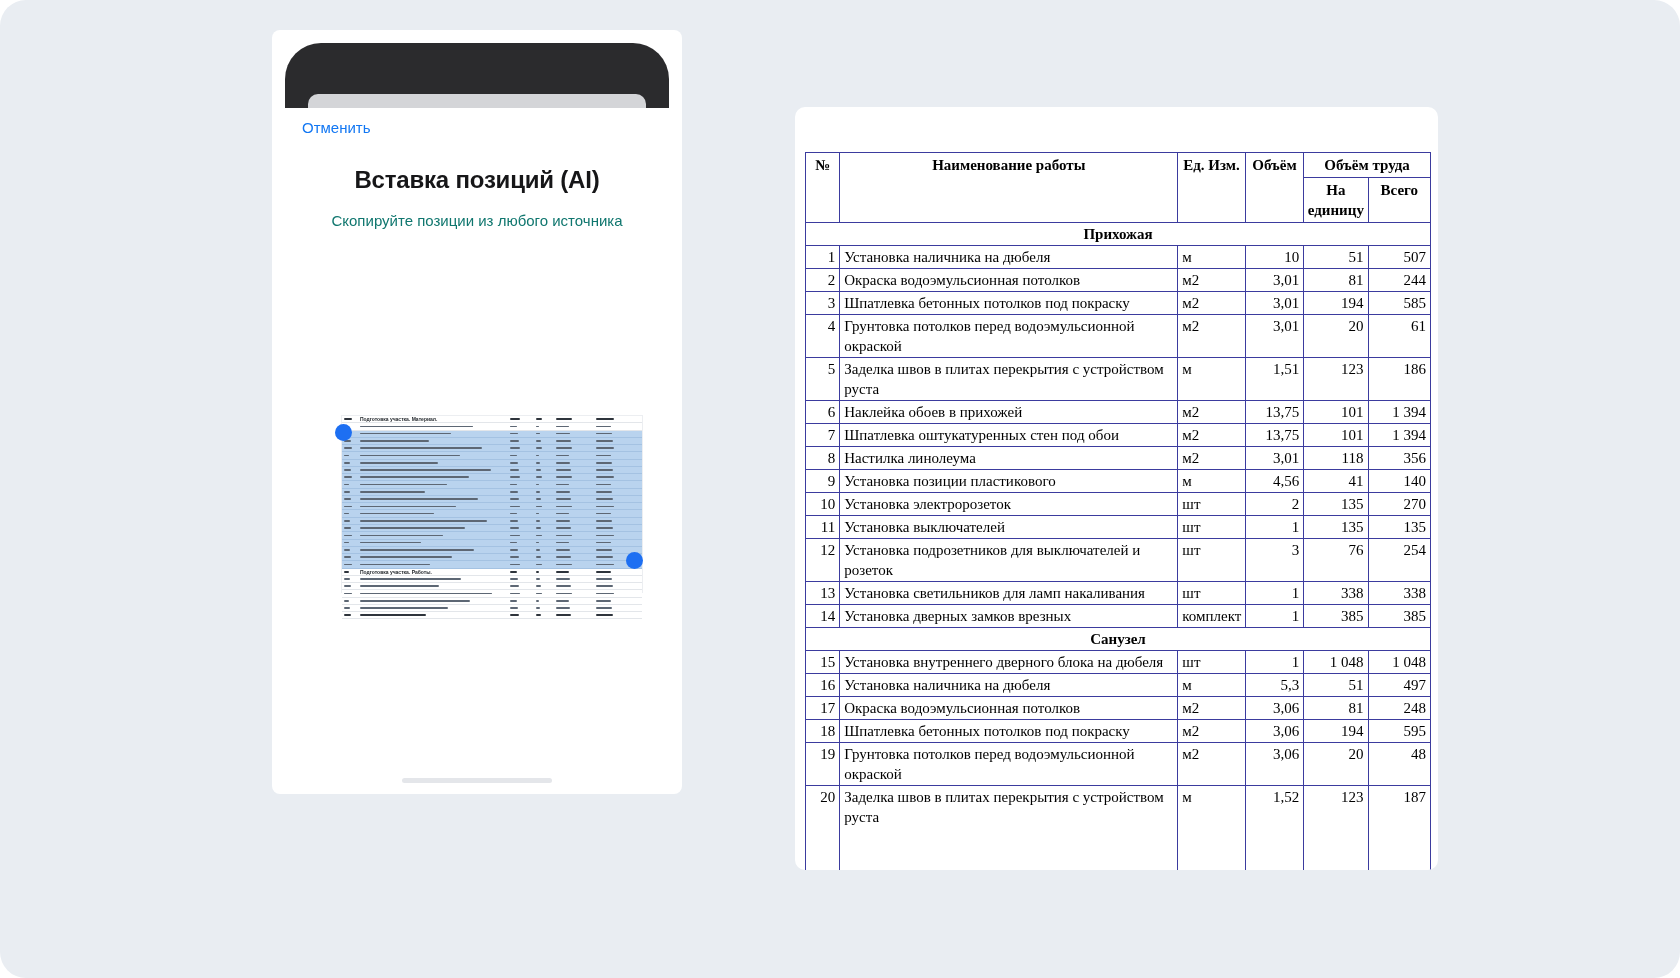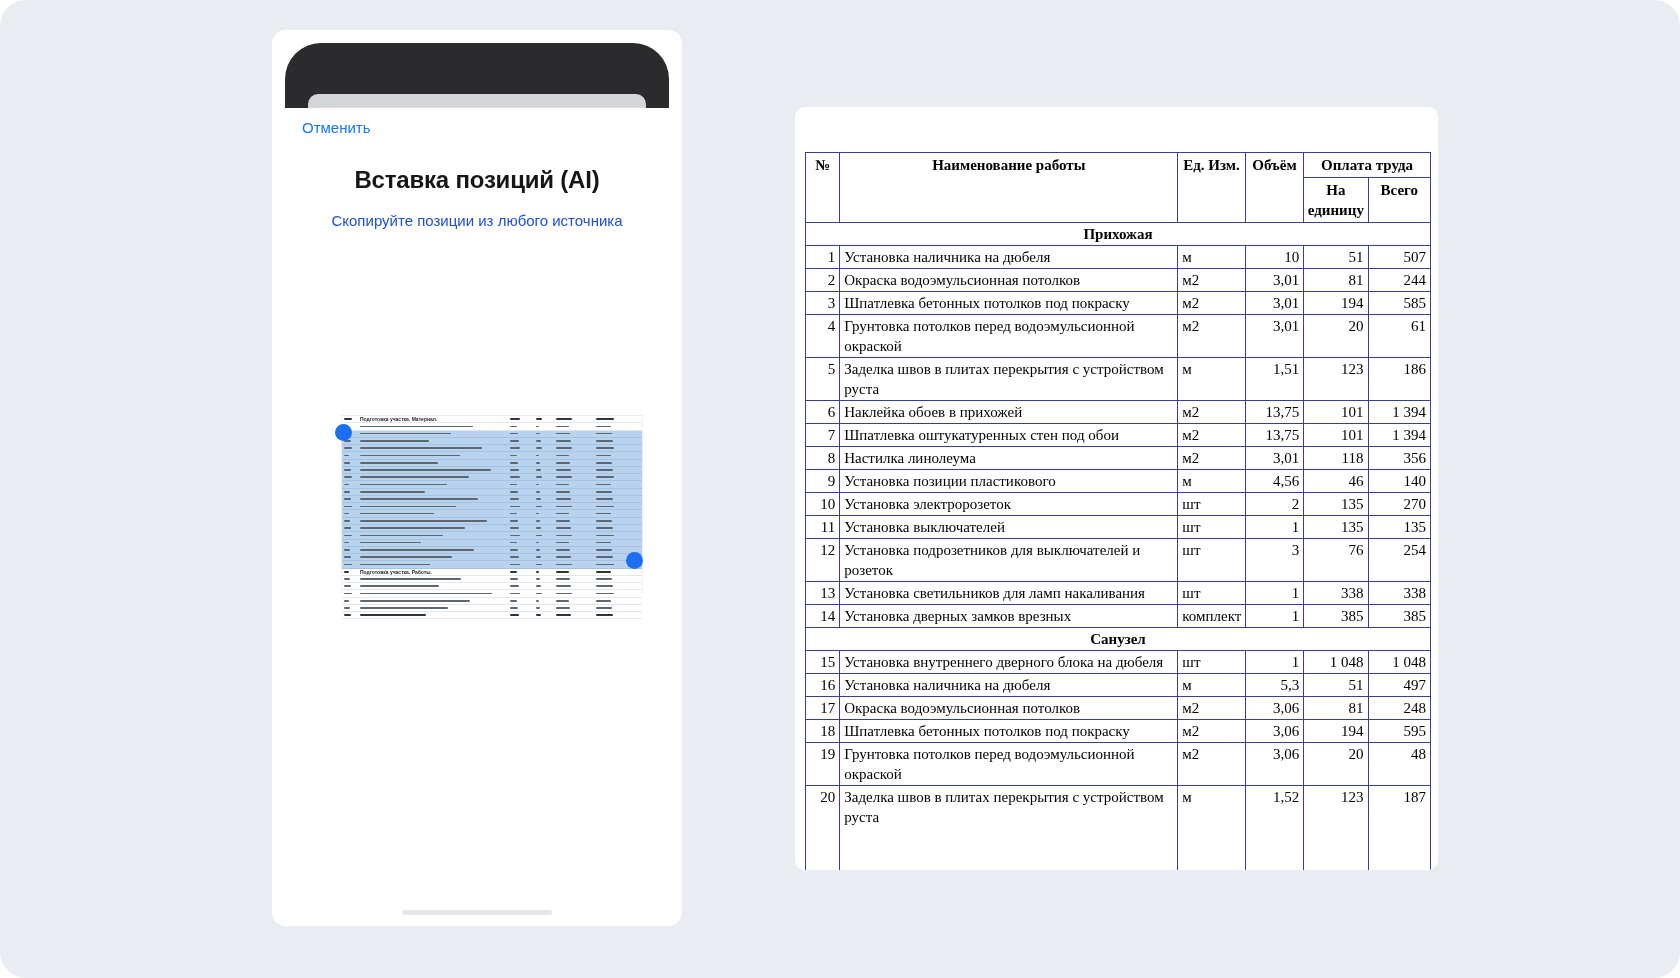--- a/index.html
+++ b/index.html
@@ -3,27 +3,27 @@
 <meta charset="utf-8">
 <style>
   html,body{margin:0;padding:0;}
   body{
     width:1680px;height:978px;position:relative;background:#ffffff;
     font-family:"Liberation Sans",sans-serif;overflow:hidden;
   }
   .canvas{position:absolute;inset:0;background:#e9edf2;border-radius:26px;overflow:hidden;}
 
   
-  .phone{position:absolute;left:272px;top:30px;width:410px;height:896px;background:#ffffff;border-radius:14px;overflow:hidden;}
+  .phone{position:absolute;left:272px;top:30px;width:410px;height:764px;background:#ffffff;border-radius:8px;overflow:hidden;}
   .phone-black{position:absolute;left:13px;right:13px;top:13px;height:65px;background:#2b2b2d;border-radius:36px 36px 0 0;}
   .phone-gray{position:absolute;left:36px;right:36px;top:64px;height:14px;background:#d4d5d8;border-radius:10px 10px 0 0;}
   .sheet{position:absolute;left:13px;right:13px;top:78px;bottom:0;background:#ffffff;border-radius:12px 12px 0 0;}
   .cancel{position:absolute;left:17px;top:11px;font-size:15px;color:#1277f3;cursor:pointer;}
   .sheet-title{position:absolute;top:58px;left:0;right:0;text-align:center;font-size:24px;font-weight:700;color:#161618;letter-spacing:-.2px;}
-  .sheet-sub{position:absolute;top:102px;left:0;right:0;text-align:center;font-size:15px;line-height:22px;color:#1d4ed8;}
+  .sheet-sub{position:absolute;top:102px;left:0;right:0;text-align:center;font-size:15px;line-height:22px;color:#0f766e;}
 
   
   .thumb{position:absolute;left:57px;top:308px;width:300px;height:176px;background:#fdfdfd;box-shadow:0 0 0 1px #eceef1;}
   .t-row{display:flex;align-items:center;height:6.28px;border-bottom:1px solid #e3e6ea;background:#ffffff;}
   .t-row.sel{background:#b9d3ee;border-bottom-color:#a4c2e2;}
   .t-cell{position:relative;height:100%;display:flex;align-items:center;}
   .t-num{width:16px;padding-left:2px;}
   .t-name{width:150px;}
   .t-unit{width:26px;}
   .t-qty{width:20px;}
@@ -654,21 +654,21 @@
           <col style="width:58px">
             <col style="width:64px">
             <col style="width:62px">
         </colgroup>
         <thead>
           <tr>
             <th rowspan="2">№</th>
             <th rowspan="2">Наименование работы</th>
             <th rowspan="2">Ед. Изм.</th>
             <th rowspan="2">Объём</th>
-            <th colspan="2">Оплата труда</th>
+            <th colspan="2">Объём труда</th>
           </tr>
           <tr>
             <th>На единицу</th>
             <th>Всего</th>
           </tr>
         </thead>
         <tbody id="work-table-body">
             <tr class="section-row">
               <td colspan="6">Прихожая</td>
             </tr>
@@ -734,21 +734,21 @@
               <td class="c-unit">м2</td>
               <td class="c-vol">3,01</td>
               <td class="c-per">118</td>
               <td class="c-tot">356</td>
             </tr>
             <tr>
               <td class="c-num">9</td>
               <td class="c-name">Установка позиции пластикового</td>
               <td class="c-unit">м</td>
               <td class="c-vol">4,56</td>
-              <td class="c-per">46</td>
+              <td class="c-per">41</td>
               <td class="c-tot">140</td>
             </tr>
             <tr>
               <td class="c-num">10</td>
               <td class="c-name">Установка электророзеток</td>
               <td class="c-unit">шт</td>
               <td class="c-vol">2</td>
               <td class="c-per">135</td>
               <td class="c-tot">270</td>
             </tr>

